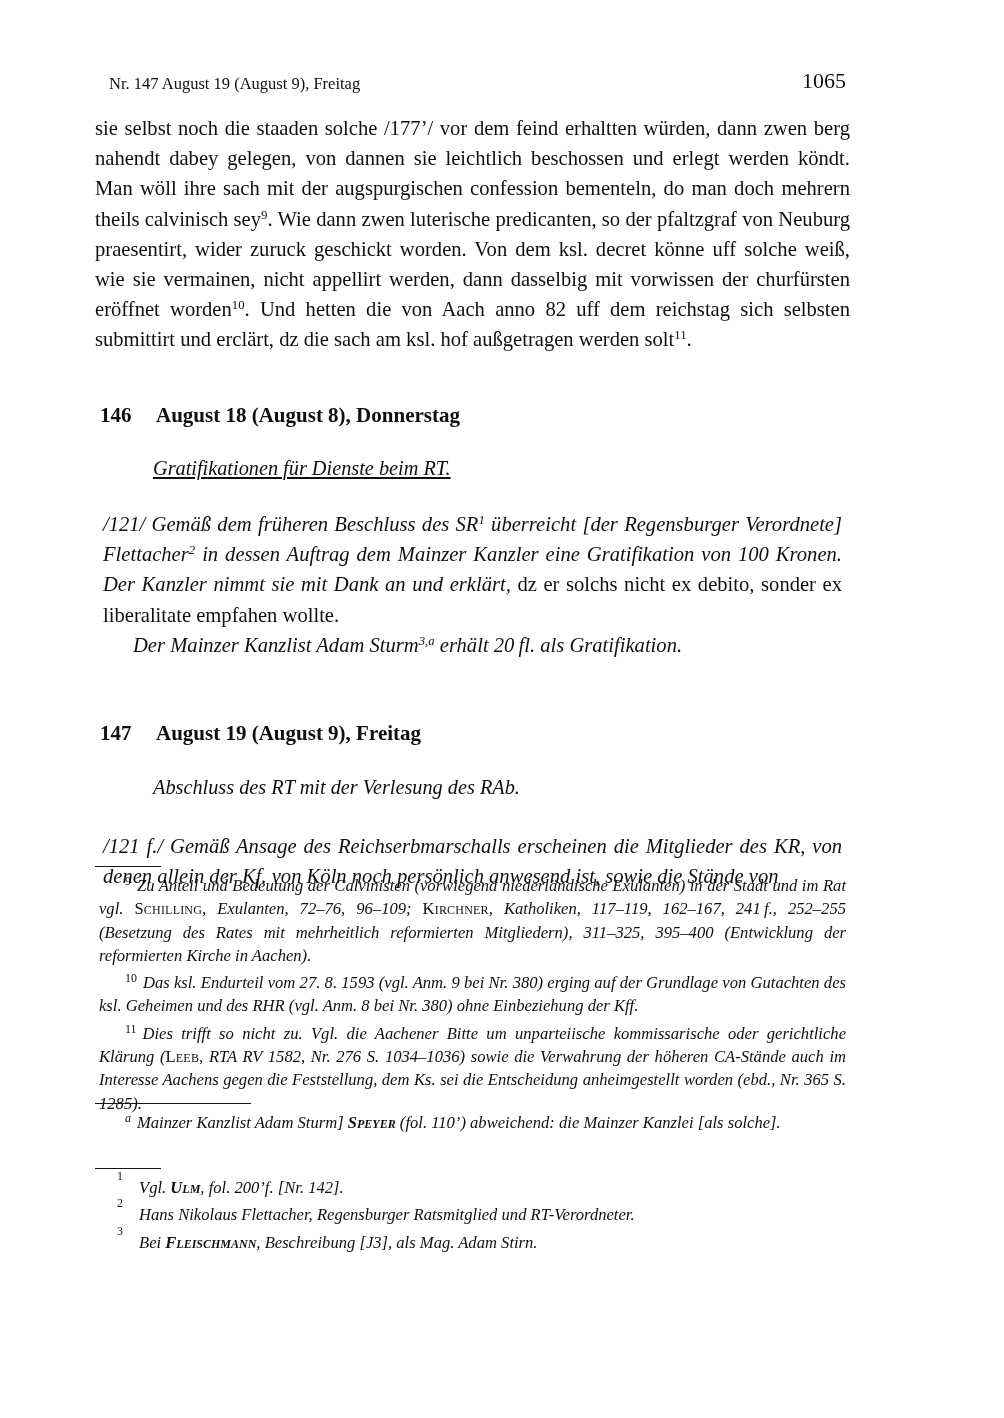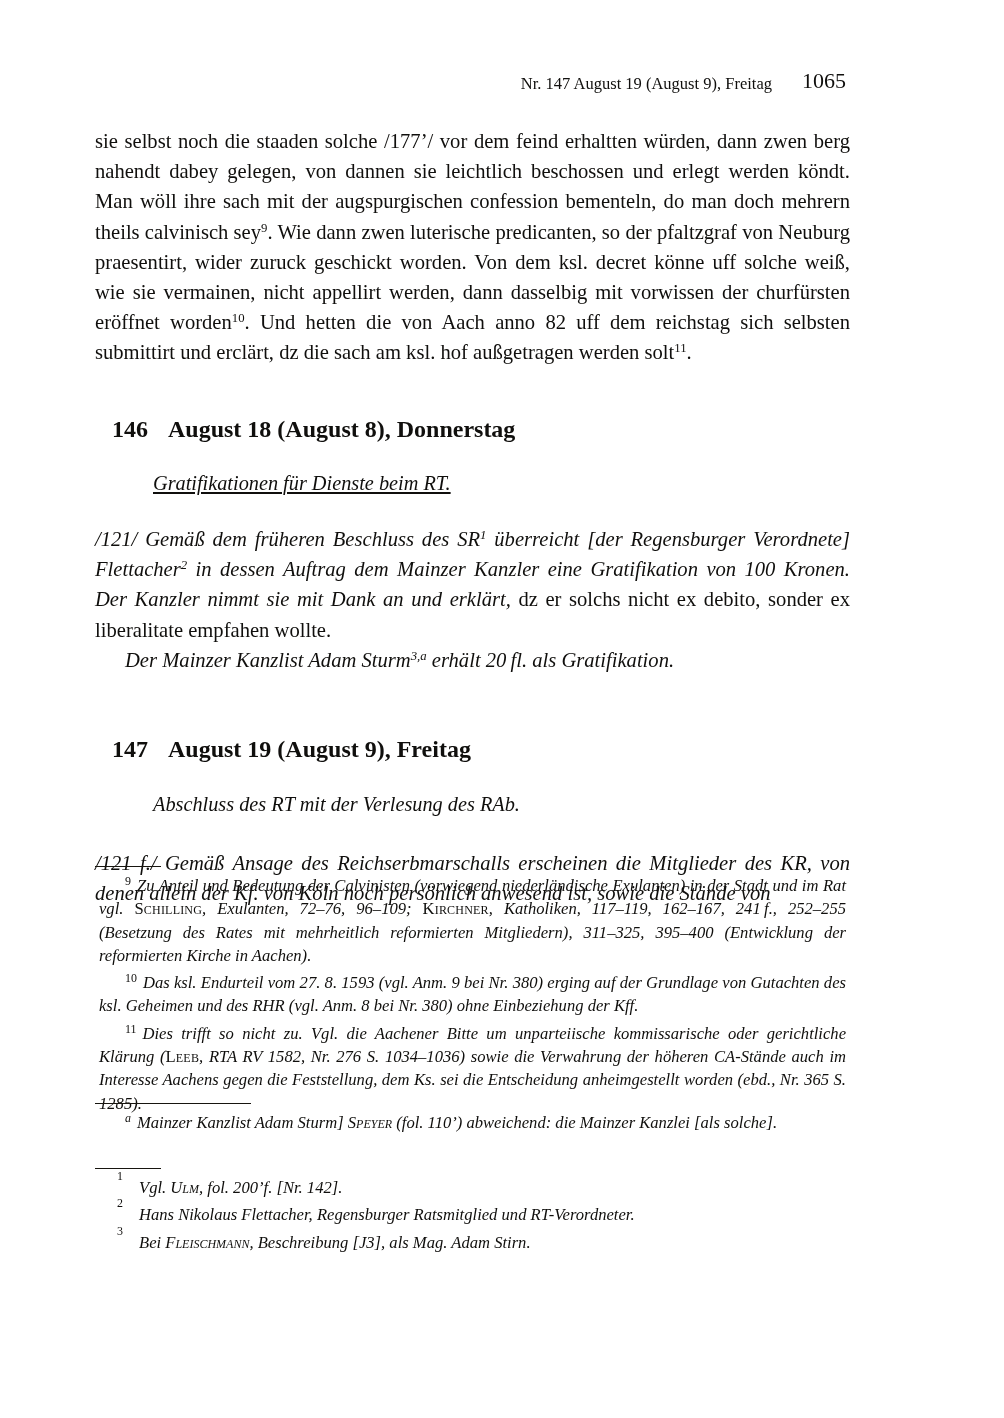--- a/index.html
+++ b/index.html
@@ -25,56 +25,56 @@
 
   
   .runhead {
     position: relative;
     height: 34px;
     margin-top: 74px;
     font-size: 16.5px;
   }
   .runhead-title {
     position: absolute;
-    left: 0;
+    left: 14px;
     right: 0;
     top: 0;
-    text-align: right;
+    text-align: left;
     padding-right: 78px;
     white-space: nowrap;
   }
   .runhead-pageno {
     position: absolute;
     right: 4px;
     top: -6px;
     font-size: 22px;
   }
 
   
   .body-para {
     font-size: 20.6px;
     line-height: 30.2px;
     text-align: justify;
     text-justify: inter-word;
     margin: 0;
     hyphens: none;
   }
-  .body-para.first { margin-top: 18px; }
+  .body-para.first { margin-top: 5px; }
 
   sup {
     font-size: 0.62em;
     vertical-align: 0.52em;
     line-height: 0;
   }
 
   
   .section-head {
-    font-size: 24px;
+    font-size: 21px;
     font-weight: bold;
-    margin: 17px;
+    margin: 5px;
     display: flex;
     white-space: nowrap;
   }
   .sec-146 { margin-top: 48px; }
   .sec-147 { margin-top: 60px; }
   .section-num {
     width: 56px;
     flex: 0 0 56px;
   }
   .section-title { flex: 1 1 auto; }
@@ -86,21 +86,21 @@
     padding-left: 58px;
     line-height: 30px;
   }
   .sub-146 { margin-top: 25px; text-decoration: underline; }
   .sub-147 { margin-top: 26px; }
 
   .content-para {
     font-size: 20.6px;
     line-height: 30.4px;
     text-align: justify;
-    margin: 0;
+    margin: 8px;
     font-style: italic;
   }
   .para-146 { margin-top: 26px; }
   .para-147 { margin-top: 29px; }
   .roman { font-style: normal; }
   .indent-line {
     display: block;
     text-indent: 30px;
     font-style: italic;
   }
@@ -136,21 +136,21 @@
     font-size: 0.72em;
     vertical-align: 0.5em;
     line-height: 0;
     padding-right: 6px;
   }
   .sc {
     font-variant: small-caps;
     font-style: normal;
     letter-spacing: 0.2px;
   }
-  .sc-ital { font-variant: small-caps; font-style: italic; }
+  .sc-ital { font-variant: small-caps; font-style: italic; font-weight: bold; }
 
   .fn-list .fn { text-indent: 0; padding-left: 40px; position: relative; }
   .fn-list .fn .fn-mark {
     position: absolute;
     left: 18px;
     top: 0;
     padding-right: 0;
   }
 
   

